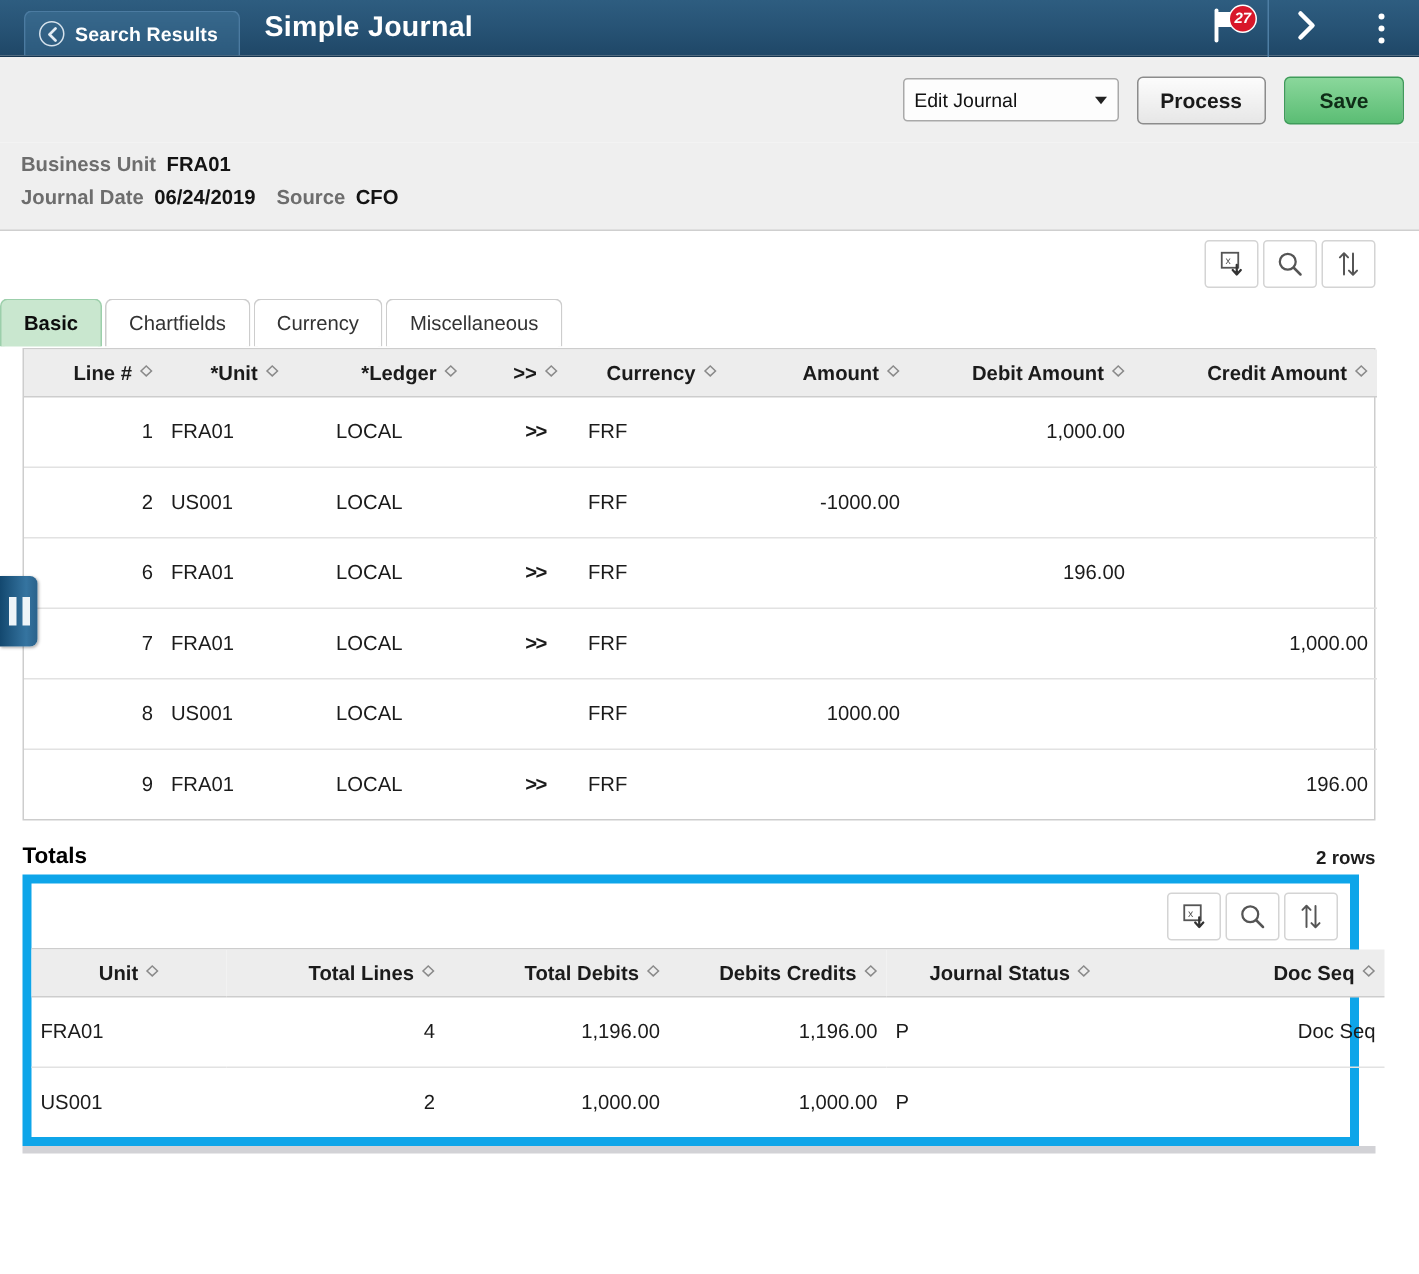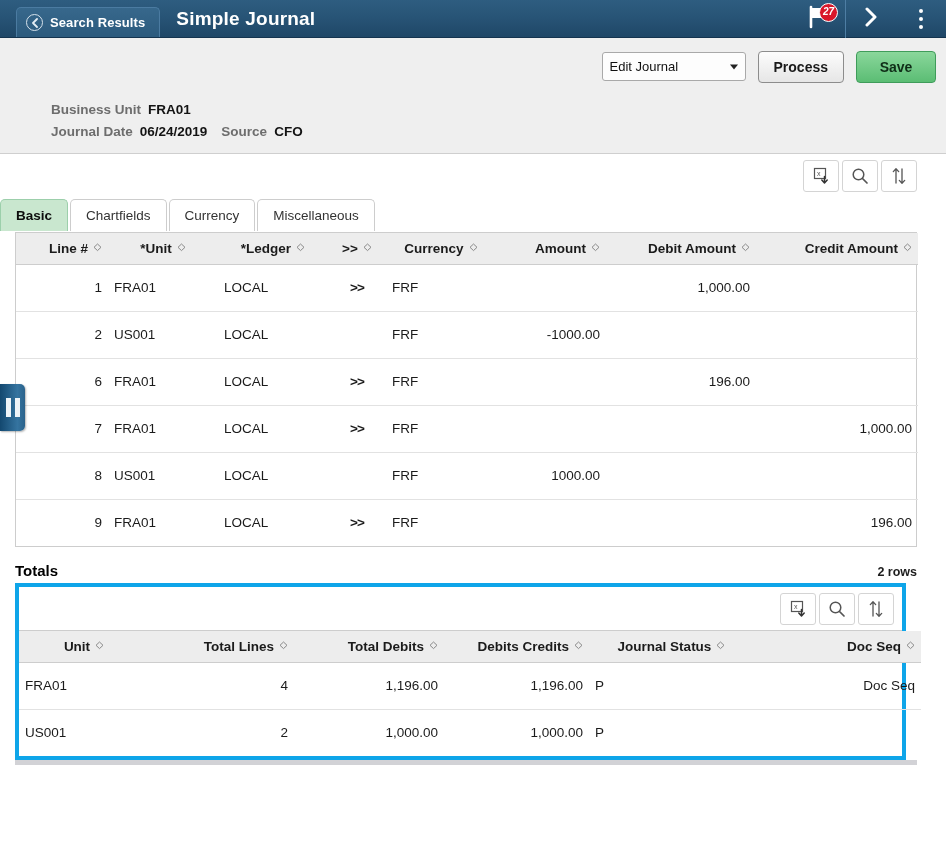--- a/index.html
+++ b/index.html
@@ -44,21 +44,21 @@
   }
   .app-title {
     color: #ffffff;
     font-size: 19px;
     font-weight: bold;
     margin-left: 16px;
     letter-spacing: .2px;
   }
   .topbar-right {
     margin-left: auto;
-    display: flex; align-items: center; height: 100%; text-decoration: underline;
+    display: flex; height: 100%; text-decoration: underline;
   }
   .flag-wrap {
     position: relative;
     width: 54px; height: 38px;
     display: flex; align-items: center; justify-content: center;
     border-right: 1px solid #4e7ea4;
     cursor: pointer;
   }
   .badge {
     position: absolute;
@@ -135,21 +135,20 @@
   .jrnl-header {
     background: #efefef;
     padding: 4px 0 10px 14px;
     border-bottom: 1px solid #cfcfcf;
   }
   .jrnl-row {
     display: flex; align-items: baseline;
     font-size: 13.5px;
     line-height: 22px;
     white-space: nowrap;
-    margin-left: 37px;
   }
   .lbl { color: #6d6d6d; font-weight: bold; }
   .val { color: #131313; font-weight: bold; margin-left: 7px; }
   .gap { display: inline-block; width: 14px; }
 
   
   .grid-panel { position: relative; background: #ffffff; }
   .grid-tools {
     display: flex; justify-content: flex-end; align-items: center;
     gap: 3px;
@@ -260,21 +259,21 @@
   }
   .totals-title {
     color: #000000;
     font-size: 15px;
     font-weight: bold;
   }
   .rows-count { font-size: 12.5px; color: #1d1d1d; font-weight: bold; }
 
   .totals-box {
     margin: 0 40px 0 15px;
-    border: 4px solid #0ea5e9;
+    border: 6px solid #0ea5e9;
     background: #ffffff;
   }
   .totals-tools {
     display: flex; justify-content: flex-end; align-items: center;
     gap: 3px;
     padding: 5px 8px;
     height: 44px;
     border-bottom: 1px solid #cdcdcd;
   }
   table.totals { width: 100%; border-collapse: collapse; table-layout: fixed; }

